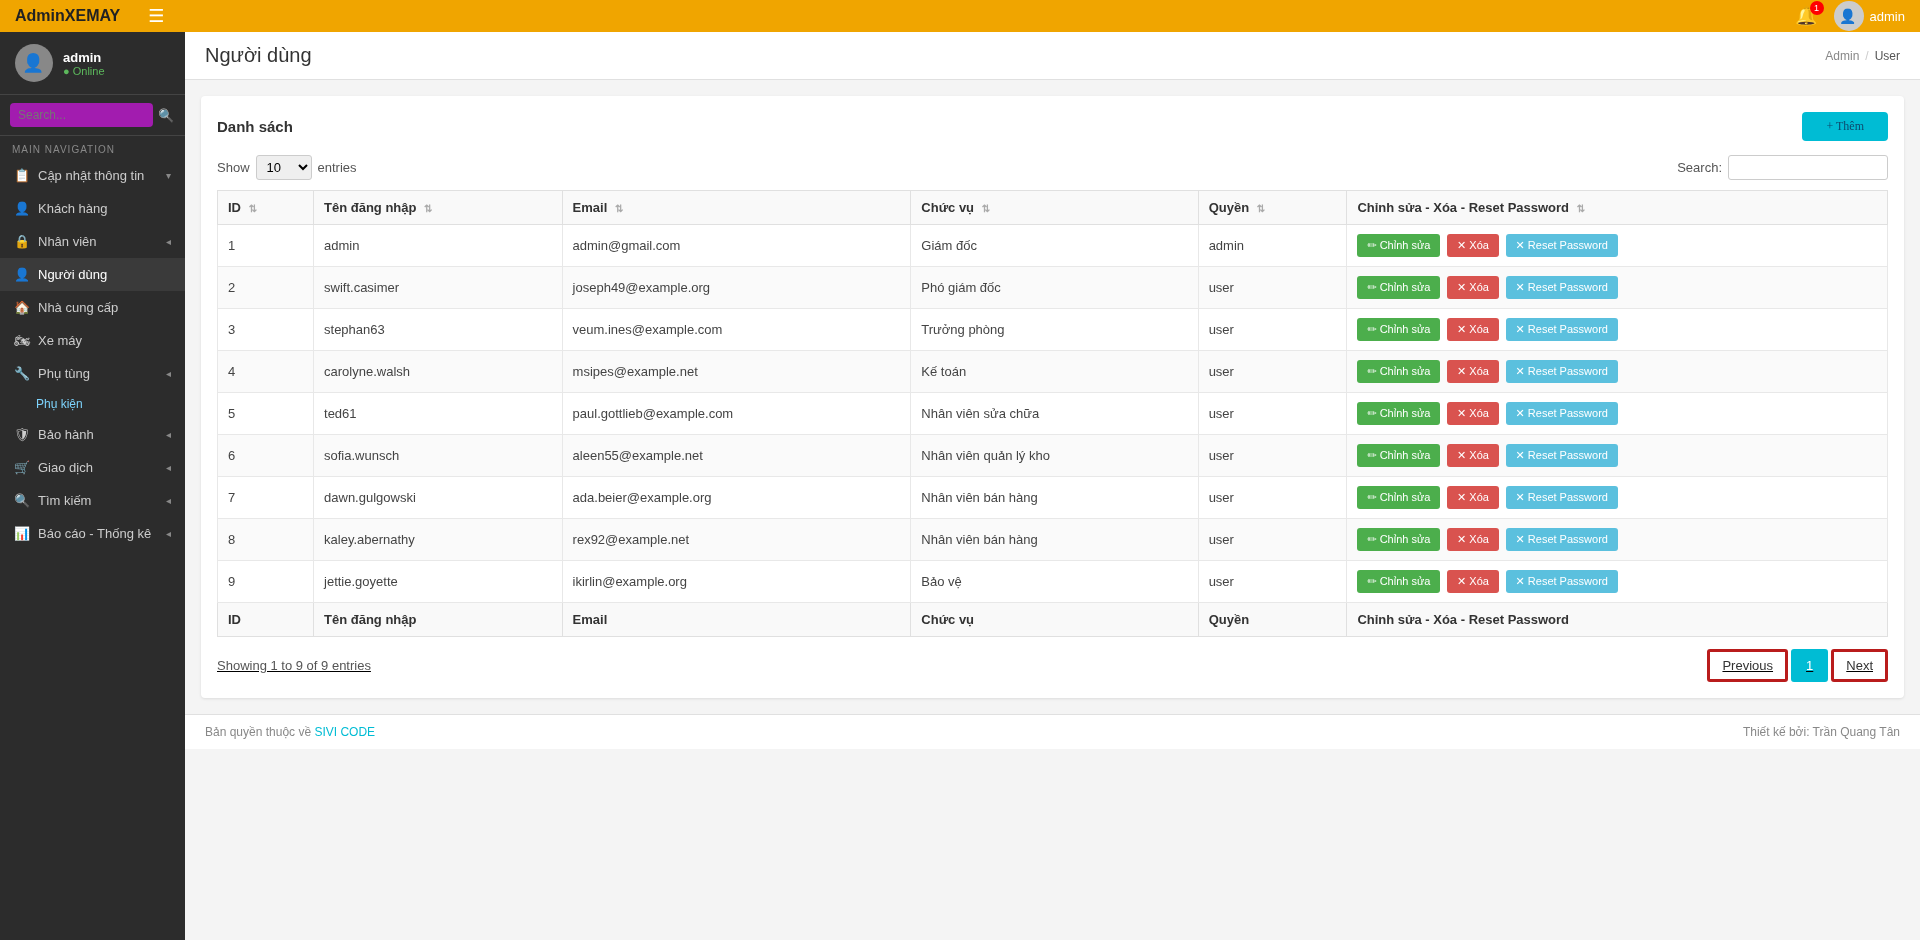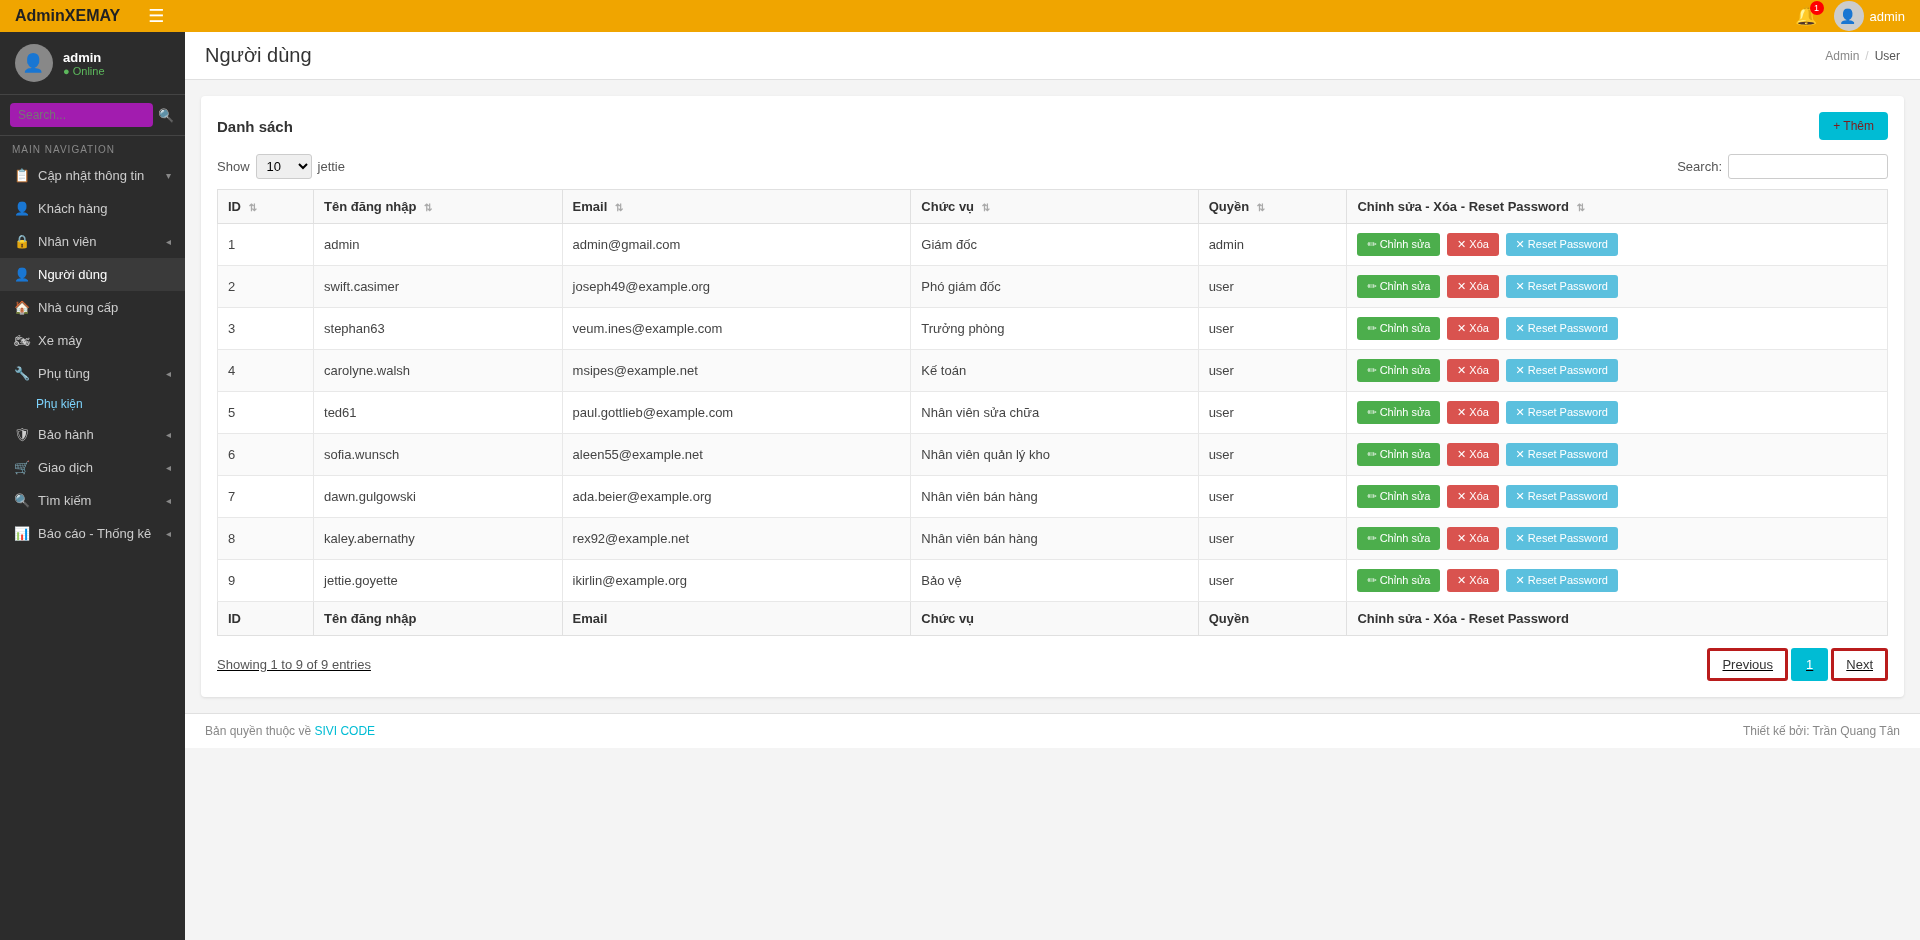--- a/index.html
+++ b/index.html
@@ -190,29 +190,30 @@
     }
     .card-header {
       display: flex;
       align-items: center;
       justify-content: space-between;
       margin-bottom: 14px;
     }
     .card-title { font-size: 15px; font-weight: 600; color: #333; }
     .btn-add {
       background: #00bcd4;
-      color: #7f1d1d;
+      color: #0c4a6e;
       border: none;
-      padding: 7px 14px;
+      padding: 7px 24px;
       border-radius: 4px;
       font-size: 12px;
       cursor: pointer;
       display: flex;
       align-items: center;
       gap: 5px;
+      font-family: Liberation Serif, serif;
     }
 
     
     .table-controls {
       display: flex;
       align-items: center;
       justify-content: space-between;
       margin-bottom: 10px;
     }
     .show-entries {
@@ -461,21 +462,21 @@
 
       <div class="table-controls">
         <div class="show-entries">
           <span>Show</span>
           <select>
             <option>10</option>
             <option>25</option>
             <option>50</option>
             <option>100</option>
           </select>
-          <span>jettie</span>
+          <span>entries</span>
         </div>
         <div class="search-box">
           <label>Search:</label>
           <input type="text" style="">
         </div>
       </div>
 
       <table>
         <thead>
           <tr>

